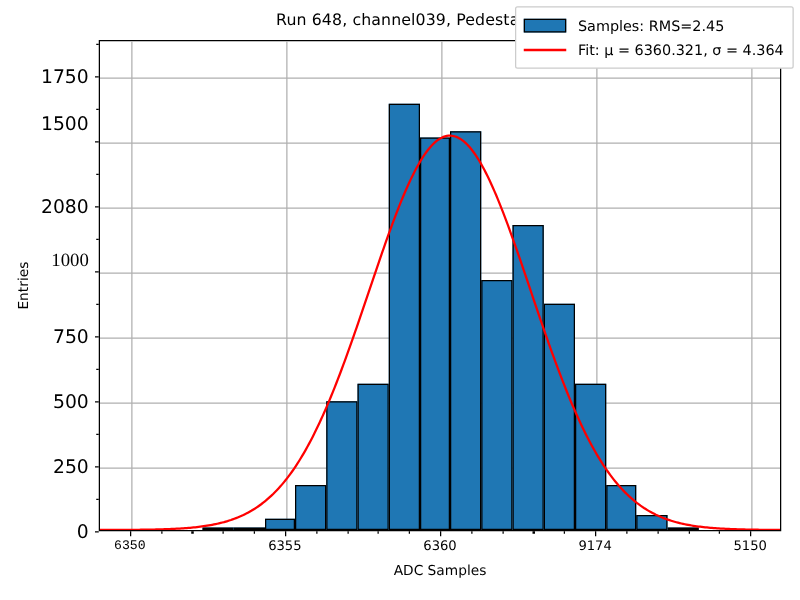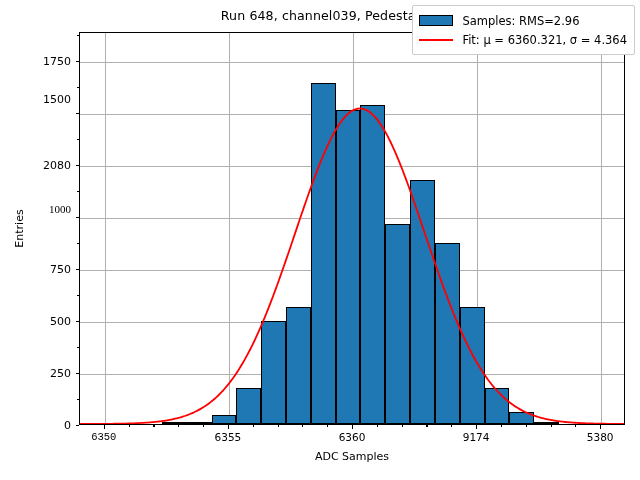--- a/index.html
+++ b/index.html
@@ -70,21 +70,21 @@
     width: 3.5px;
     height: 1.1px;
     background: #000000;
     left: -3.5px;
   }
   .ytick-mark.minor { width: 2px; left: -2px; }
   .ytick-label {
     position: absolute;
     right: 0;
     text-align: right;
-    font-size: 11px;
+    font-size: 15px;
     color: #000000;
     transform: translateY(-50%);
     white-space: nowrap;
   }
   .xtick-mark {
     position: absolute;
     height: 3.5px;
     width: 1.1px;
     background: #000000;
     top: 0;
@@ -260,21 +260,21 @@
   <div id="xtick-holder">
       <div class="xtick-mark" style="left: 24.8182px;"></div>
       <div class="xtick-label" style="left: 24.8182px; font-family: Liberation Mono, monospace;">6350</div>
       <div class="xtick-mark" style="left: 148.909px;"></div>
       <div class="xtick-label" style="left: 148.909px;">6355</div>
       <div class="xtick-mark" style="left: 273px;"></div>
       <div class="xtick-label" style="left: 273px;">6360</div>
       <div class="xtick-mark" style="left: 397.091px;"></div>
       <div class="xtick-label" style="left: 397.091px;">9174</div>
       <div class="xtick-mark" style="left: 521.182px;"></div>
-      <div class="xtick-label" style="left: 521.182px;">5380</div>
+      <div class="xtick-label" style="left: 521.182px;">5150</div>
       <div class="xtick-mark minor" style="left: 49.6364px;"></div>
       <div class="xtick-mark minor" style="left: 74.4545px;"></div>
       <div class="xtick-mark minor" style="left: 99.2727px;"></div>
       <div class="xtick-mark minor" style="left: 124.091px;"></div>
       <div class="xtick-mark minor" style="left: 173.727px;"></div>
       <div class="xtick-mark minor" style="left: 198.545px;"></div>
       <div class="xtick-mark minor" style="left: 223.364px;"></div>
       <div class="xtick-mark minor" style="left: 248.182px;"></div>
       <div class="xtick-mark minor" style="left: 297.818px;"></div>
       <div class="xtick-mark minor" style="left: 322.636px;"></div>
@@ -284,21 +284,21 @@
       <div class="xtick-mark minor" style="left: 446.727px;"></div>
       <div class="xtick-mark minor" style="left: 471.545px;"></div>
       <div class="xtick-mark minor" style="left: 496.364px;"></div>
     </div>
 
   <div id="xaxis-label">ADC Samples</div>
 
   <div id="legend">
     <div class="legend-row">
       <span class="legend-swatch-patch"></span>
-      <span class="legend-text">Samples: RMS=2.96</span>
+      <span class="legend-text">Samples: RMS=2.45</span>
     </div>
     <div class="legend-row">
       <span class="legend-swatch-line"></span>
       <span class="legend-text">Fit: μ = 6360.321, σ = 4.364</span>
     </div>
   </div>
 
 </div>
 
 </body></html>

